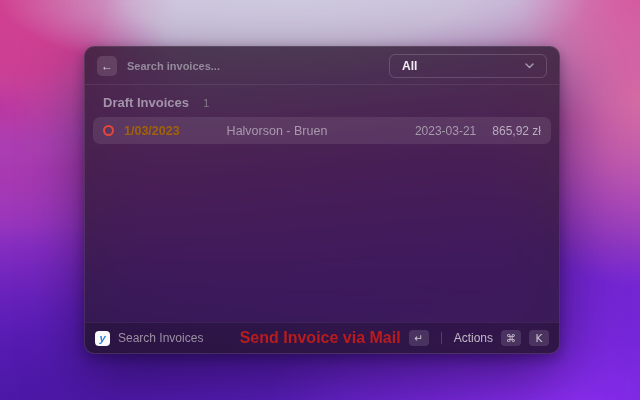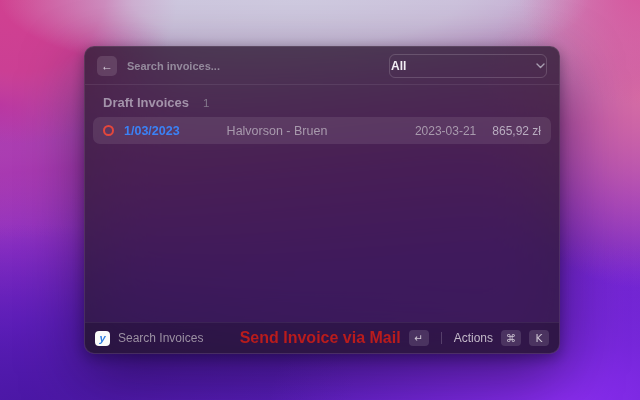--- a/index.html
+++ b/index.html
@@ -51,21 +51,21 @@
   }
   .search-input{
     flex:1;background:transparent;border:none;outline:none;
     color:#0c4a6e;font-size:11px;font-family:inherit;padding:0;font-weight:bold;
   }
   .search-input::placeholder{color:#948a9c;}
   .dropdown{
     width:158px;height:24px;box-sizing:border-box;
     border:1px solid rgba(255,255,255,.16);border-radius:6px;
     display:flex;align-items:center;justify-content:space-between;
-    padding:0 1px;cursor:pointer;flex:0 0 auto;
+    padding:0 12px;cursor:pointer;flex:0 0 auto;
   }
   .dropdown-label{font-size:12px;font-weight:700;color:#f2eef4;}
   .chevron{color:#a99fb1;display:flex;}
 
   .hsep{height:1px;background:rgba(255,255,255,.08);flex:0 0 auto;}
 
   
   .list{flex:1;padding:6px 8px;overflow:hidden;}
   .section-header{
     display:flex;align-items:center;gap:14px;
@@ -76,21 +76,21 @@
   .section-count{font-size:11.5px;color:#84788c;}
   .row{
     display:flex;align-items:center;gap:10px;
     height:27px;padding:0 10px;border-radius:7px;cursor:pointer;
   }
   .row.selected{background:rgba(255,255,255,.09);}
   .ring{
     width:11px;height:11px;border-radius:50%;
     border:2px solid #e3473c;box-sizing:border-box;flex:0 0 auto;
   }
-  .row-title{font-size:12.5px;font-weight:700;color:#3b82f6;white-space:nowrap;}
+  .row-title{font-size:12.5px;font-weight:700;color:#a16207;white-space:nowrap;}
   .row-subtitle{font-size:12.5px;color:#a revered;padding-left:37px;}
   .row-subtitle{color:#a89aad;white-space:nowrap;}
   .row-spacer{flex:1;}
   .row-date{font-size:12px;color:#a89aad;white-space:nowrap;}
   .row-amount{font-size:12px;color:#b9adc0;margin-left:6px;white-space:nowrap;}
 
   
   .footer{
     flex:0 0 auto;height:30px;
     border-top:1px solid rgba(255,255,255,.07);

